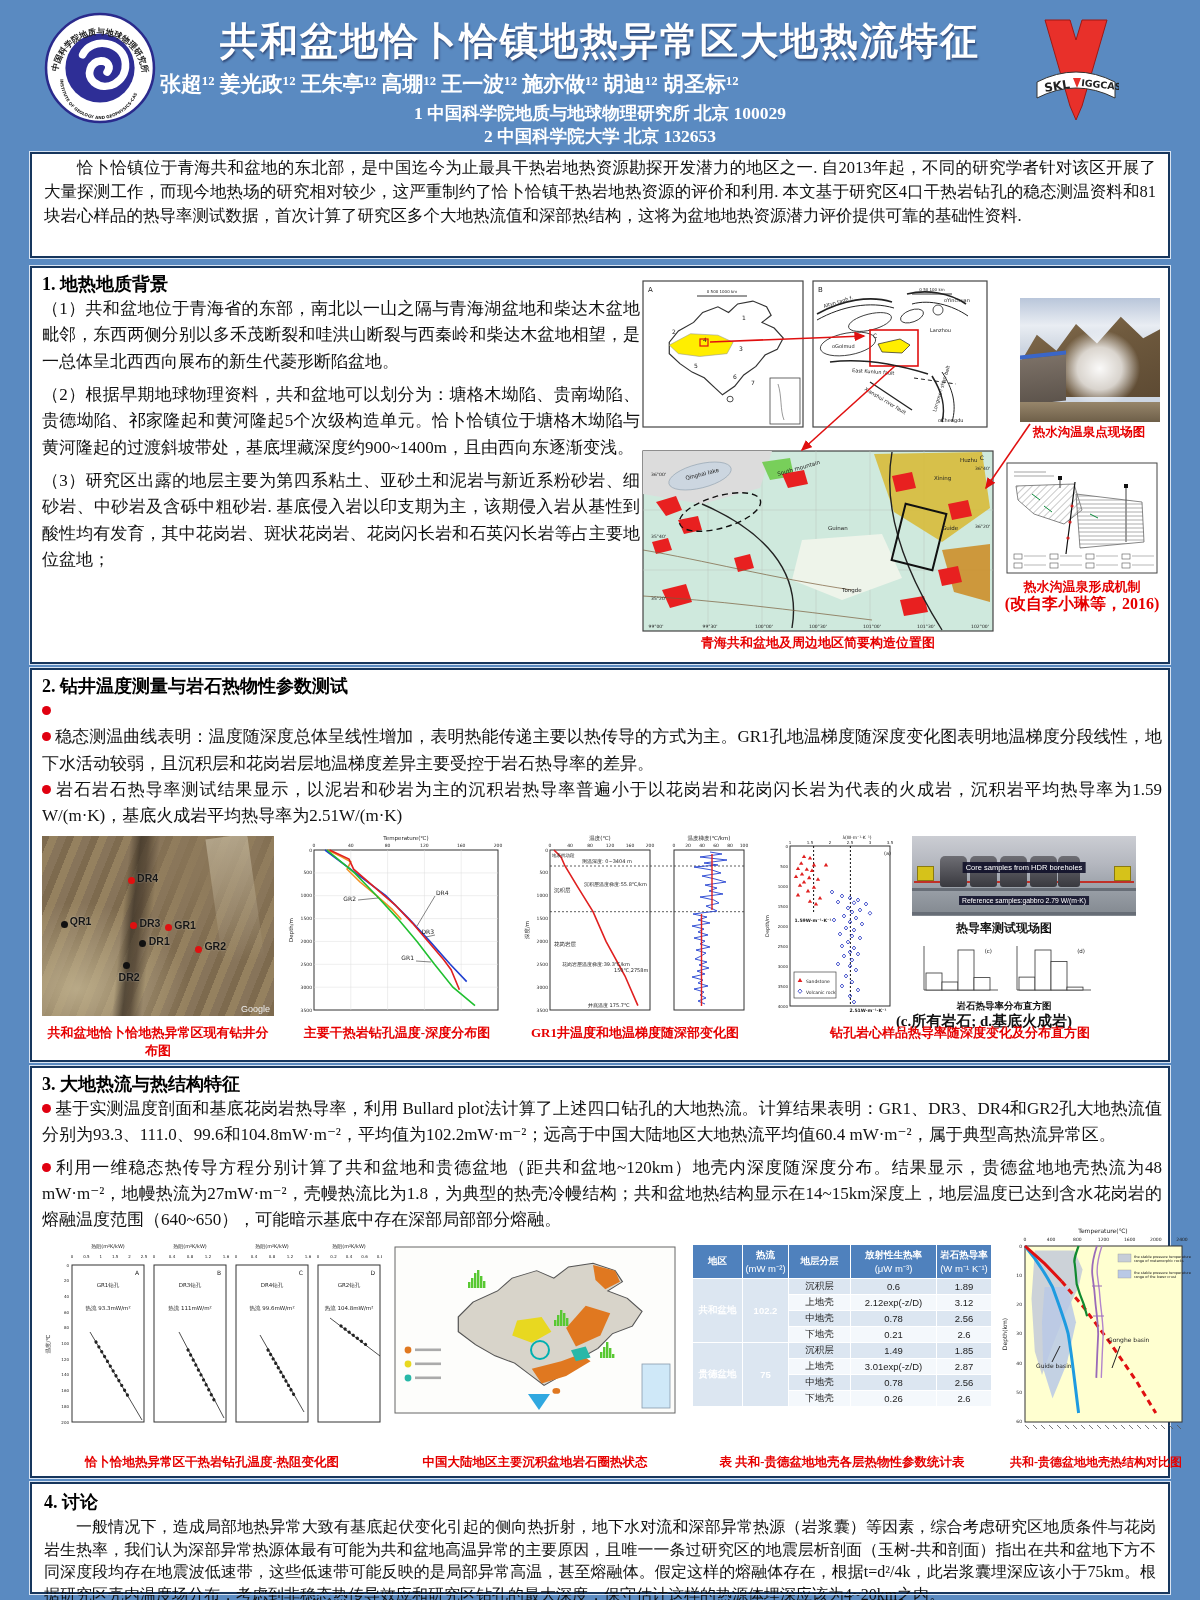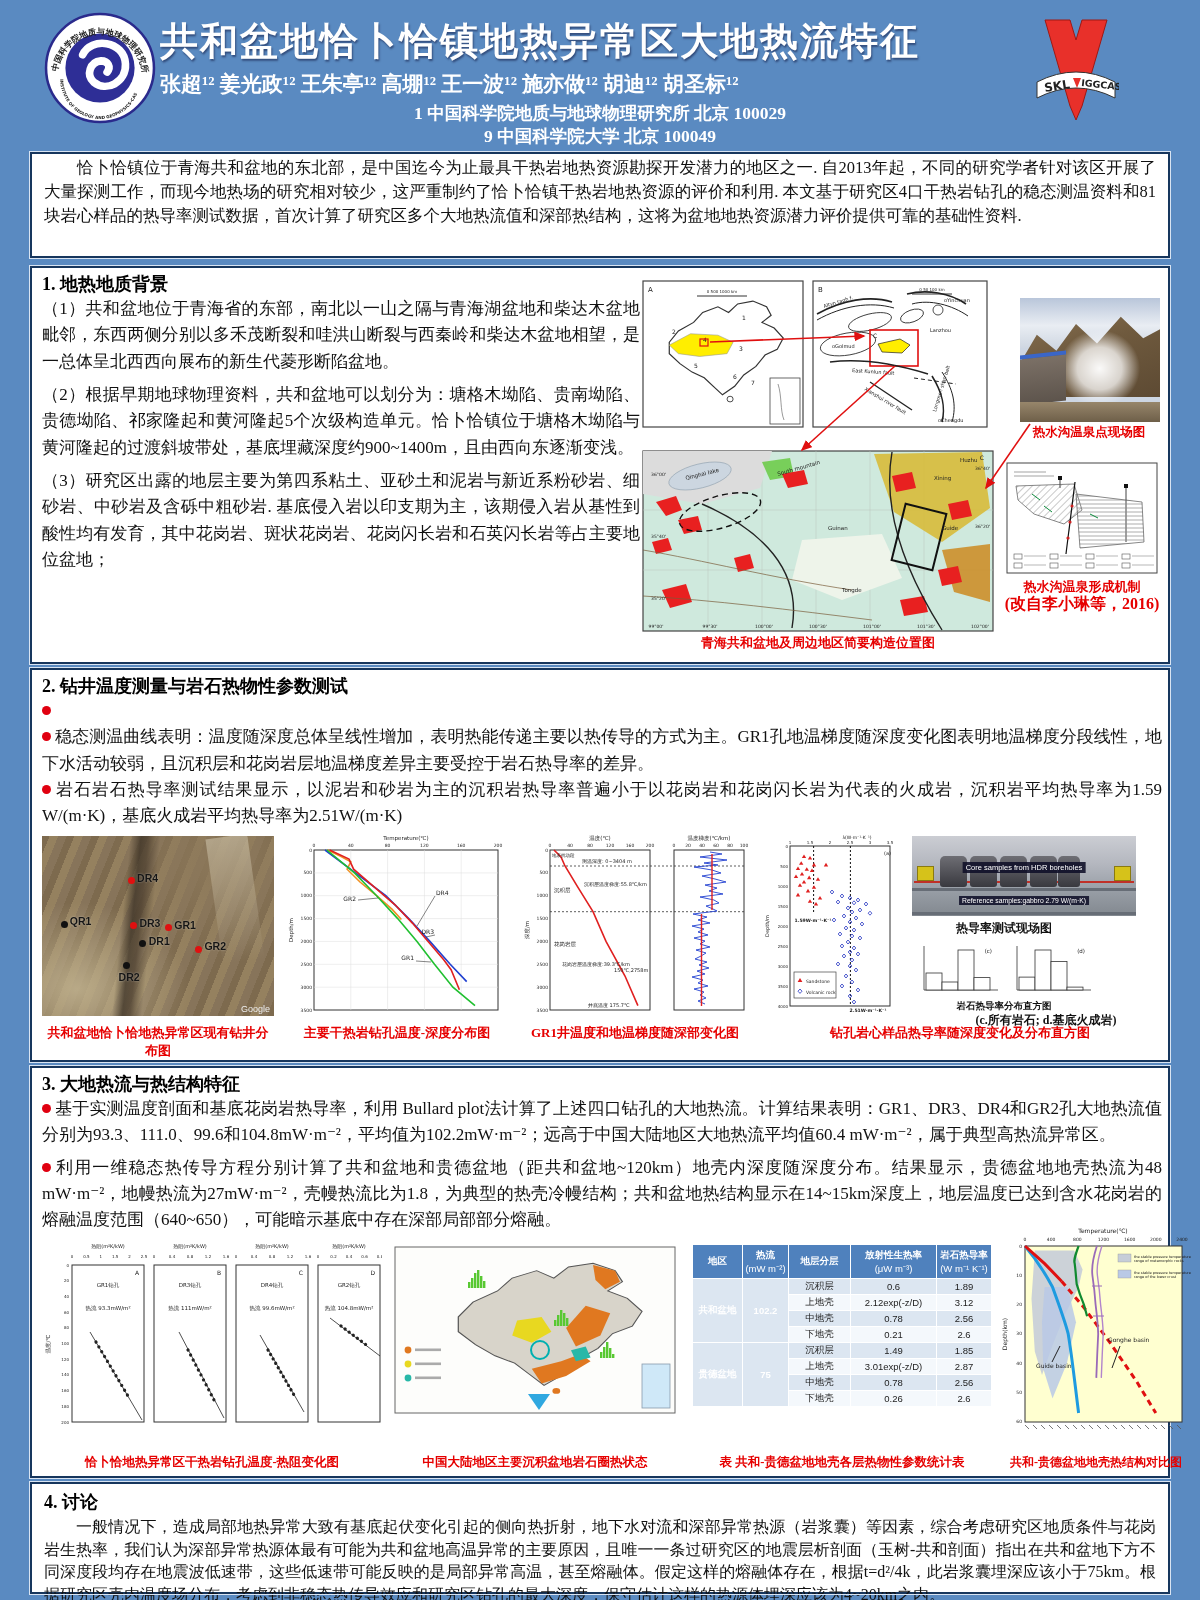--- a/index.html
+++ b/index.html
@@ -7,21 +7,21 @@
   body{position:relative;background:#5a8ac1;font-family:"Liberation Serif","DejaVu Serif",serif;overflow:hidden}
   .abs{position:absolute}
   .panel{position:absolute;left:30px;width:1140px;background:#fff;border:2px solid #17365d;outline:1px solid #d9e4f2}
   .hd{font-size:18px;font-weight:bold;color:#000;margin:4px 0 2px 10px}
   .bt{font-size:17px;line-height:1.55;text-align:justify;color:#111}
   .dot{display:inline-block;width:9px;height:9px;border-radius:50%;background:#e00010;margin:0 4px 3px 0;vertical-align:middle}
   .figcap{position:absolute;color:#e60000;font-weight:bold;text-align:center;font-size:13px}
   .blkcap{position:absolute;color:#111;font-weight:bold;text-align:center}
   svg text{font-family:"DejaVu Sans","Liberation Sans",sans-serif;fill:#222}
   g[data-ticks] text{fill:#222}
-  .hdr-title{position:absolute;left:160px;right:160px;top:16px;color:#fff;font-size:38px;font-weight:bold;letter-spacing:2px;text-shadow:1px 2px 2px rgba(0,0,40,.45)}
+  .hdr-title{position:absolute;left:160px;right:160px;top:16px;text-align:center;color:#fff;font-size:38px;font-weight:bold;letter-spacing:2px;text-shadow:1px 2px 2px rgba(0,0,40,.45)}
   .hdr-auth{position:absolute;left:160px;right:160px;top:70px;text-align:left;color:#fff;font-size:21px;font-weight:bold}
   .hdr-aff{position:absolute;left:160px;right:160px;text-align:center;color:#fff;font-size:17.5px;font-weight:bold}
   .welldot{position:absolute;width:7px;height:7px;border-radius:50%}
   .welllab{position:absolute;font-size:10.5px;font-weight:bold;color:#151515;font-family:"Liberation Sans",sans-serif;text-shadow:0 0 2px rgba(255,255,255,.45)}
   .sat{position:absolute;overflow:hidden;background:
     radial-gradient(ellipse at 75% 15%, rgba(140,120,90,.9) 0%, rgba(140,120,90,0) 45%),
     radial-gradient(ellipse at 15% 85%, rgba(190,175,140,.9) 0%, rgba(190,175,140,0) 40%),
     repeating-linear-gradient(112deg,#7d6a4e 0 7px,#95815f 7px 15px,#87745a 15px 23px),#9c8a6a}
   .sat .valley{position:absolute;left:34%;top:-6%;width:13%;height:115%;background:linear-gradient(90deg,rgba(60,50,38,0) 0%,rgba(60,50,38,.75) 35%,rgba(80,66,50,.8) 60%,rgba(60,50,38,0) 100%);transform:rotate(6deg)}
   .sat .wash{position:absolute;right:8%;top:0;width:18%;height:70%;background:linear-gradient(180deg,rgba(210,200,175,.55),rgba(210,200,175,0));transform:rotate(-8deg)}
@@ -56,21 +56,21 @@
     </defs>
     <circle cx="55" cy="55" r="53" fill="#fff" stroke="#2a2a8c" stroke-width="2.5"></circle>
     <circle cx="55" cy="55" r="34" fill="#2e2e96"></circle>
     <path d="M38,42 C46,24 79,28 80,51 C81,69 61,79 49,69 C41,62 45,49 56,48 C63,48 66,54 62,59" stroke="#fff" stroke-width="7.5" fill="none" stroke-linecap="round"></path>
     <text font-size="8.2" font-weight="bold" fill="#2a2a8c"><textPath href="#arcT" startOffset="4%">中国科学院地质与地球物理研究所</textPath></text>
     <text font-size="4.1" font-weight="bold" fill="#2a2a8c"><textPath href="#arcB" startOffset="0%">INSTITUTE OF GEOLOGY AND GEOPHYSICS-CAS</textPath></text>
   </svg>
   <div class="hdr-title">共和盆地恰卜恰镇地热异常区大地热流特征</div>
   <div class="hdr-auth">张超¹² 姜光政¹² 王朱亭¹² 高堋¹² 王一波¹² 施亦做¹² 胡迪¹² 胡圣标¹²</div>
   <div class="hdr-aff" style="top:101px">1 中国科学院地质与地球物理研究所 北京 100029</div>
-  <div class="hdr-aff" style="top:124px">9 中国科学院大学 北京 100049</div>
+  <div class="hdr-aff" style="top:124px">2 中国科学院大学 北京 132653</div>
   <svg class="abs" style="left:1035px;top:16px" width="84" height="112" viewBox="0 0 84 112">
     <polygon points="10,4 35,4 41,24 47,4 72,4 47,90 41,104 35,90" fill="#e8302a" stroke="#a01812" stroke-width="1"></polygon>
     <path d="M2,66 Q41,46 80,66 L80,82 Q41,62 2,82 Z" fill="#fff" stroke="#333" stroke-width="1"></path>
     <text x="10" y="76" font-size="12" font-weight="bold" fill="#16166e" transform="rotate(-9 10 76)">SKL</text>
     <polygon points="38,62 46,62 42,72" fill="#e8302a"></polygon>
     <text x="46" y="70" font-size="9.5" font-weight="bold" fill="#16166e" transform="rotate(6 46 70)">IGGCAS</text>
   </svg>
 </div>
 
 <div class="panel" style="top:152px;height:106px;padding:2px 12px">
@@ -525,21 +525,21 @@
         <line x1="105" y1="50" x2="179" y2="50"></line>
       <rect x="107" y="37.1" width="16" height="12.9"></rect>
         <rect x="123" y="10" width="16" height="40"></rect>
         <rect x="139" y="21.4" width="16" height="28.6"></rect>
         <rect x="155" y="47.1" width="16" height="2.9"></rect>
     </g>
     <text x="80" y="13" font-size="5.5" text-anchor="end">(c)</text>
     <text x="173" y="13" font-size="5.5" text-anchor="end">(d)</text>
   </svg>
   <div class="blkcap" style="left:872px;top:330px;width:200px;font-size:9.5px">岩石热导率分布直方图</div>
-  <div class="blkcap" style="left:914px;top:342px;width:200px;font-size:12px">(c.所有岩石; d.基底火成岩)</div>
+  <div class="blkcap" style="left:852px;top:342px;width:200px;font-size:15px">(c.所有岩石; d.基底火成岩)</div>
 
   <div class="figcap" style="left:10px;top:354px;width:232px">共和盆地恰卜恰地热异常区现有钻井分布图</div>
   <div class="figcap" style="left:254px;top:354px;width:222px">主要干热岩钻孔温度-深度分布图</div>
   <div class="figcap" style="left:490px;top:354px;width:226px">GR1井温度和地温梯度随深部变化图</div>
   <div class="figcap" style="left:726px;top:354px;width:404px">钻孔岩心样品热导率随深度变化及分布直方图</div>
 </div>
 
 <div class="panel" style="top:1066px;height:412px">
   <div class="hd">3. 大地热流与热结构特征</div>
   <div class="abs" style="left:10px;top:28px;width:1120px">

